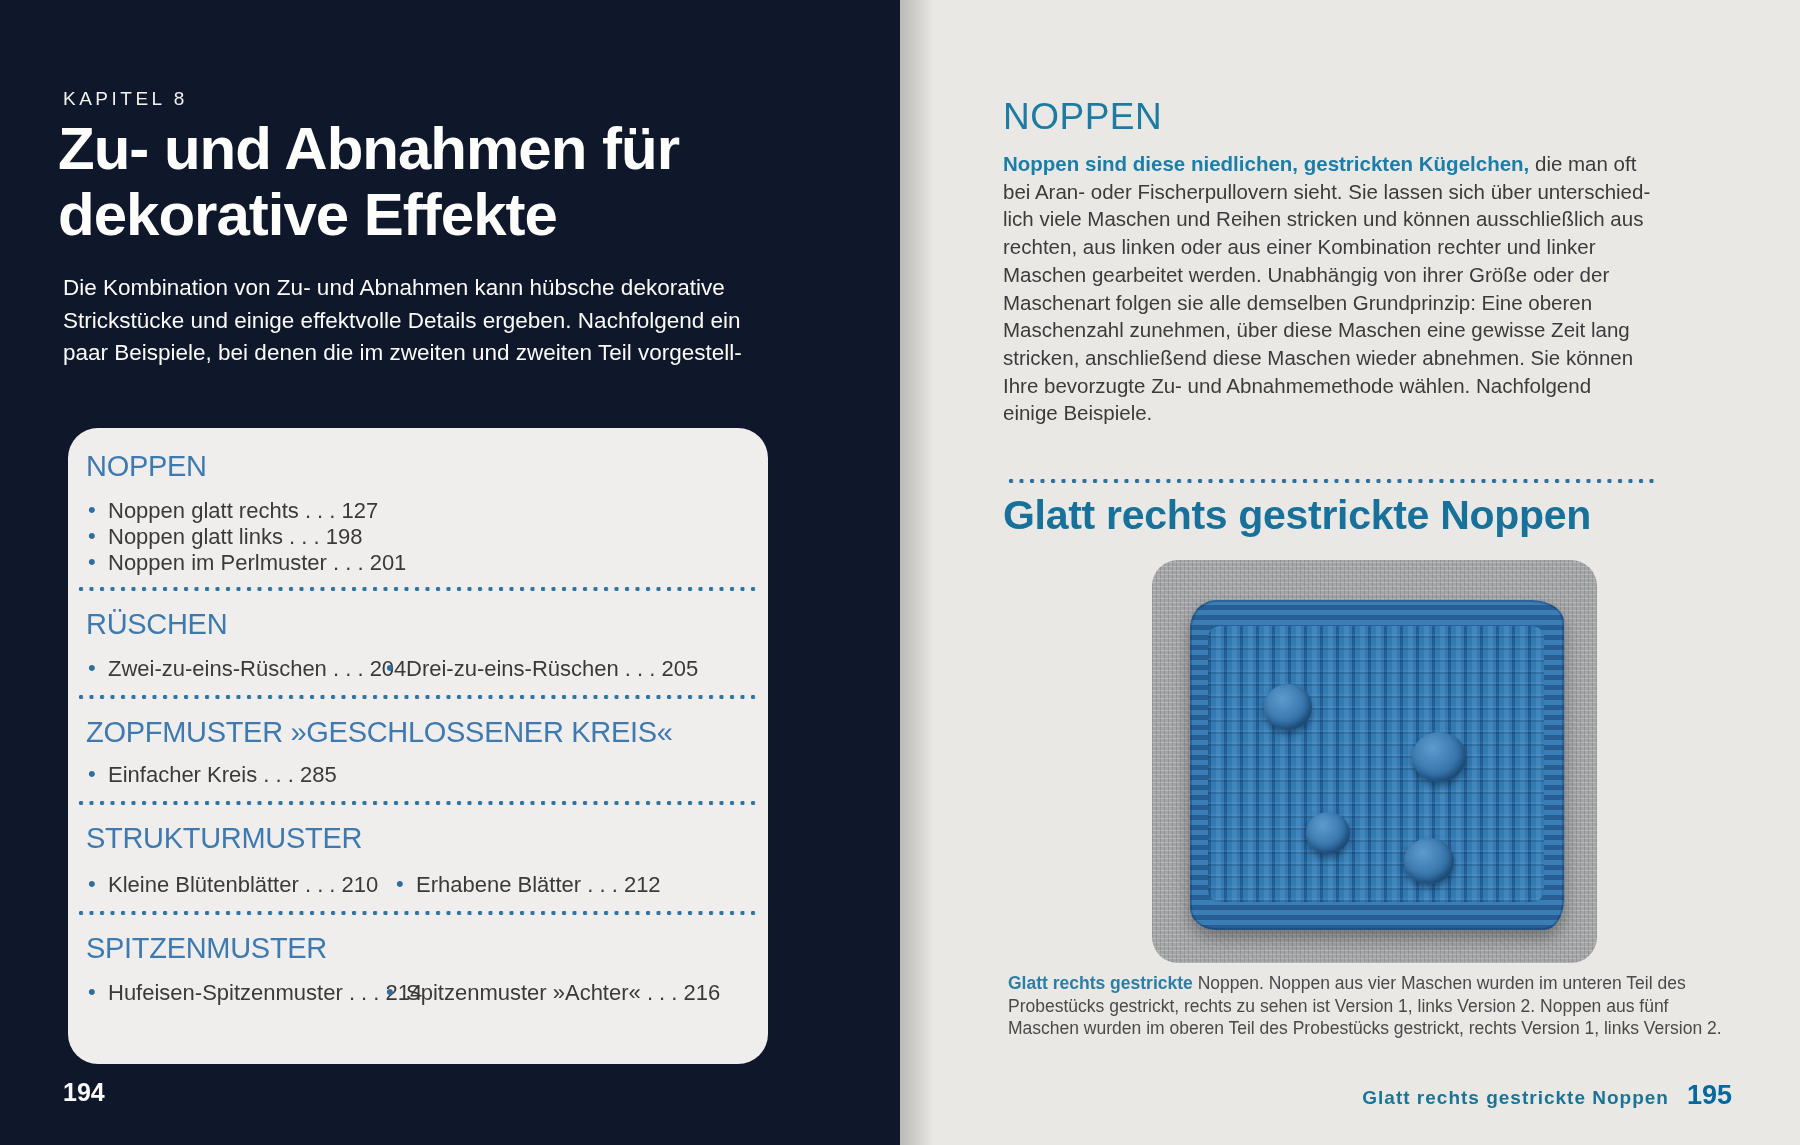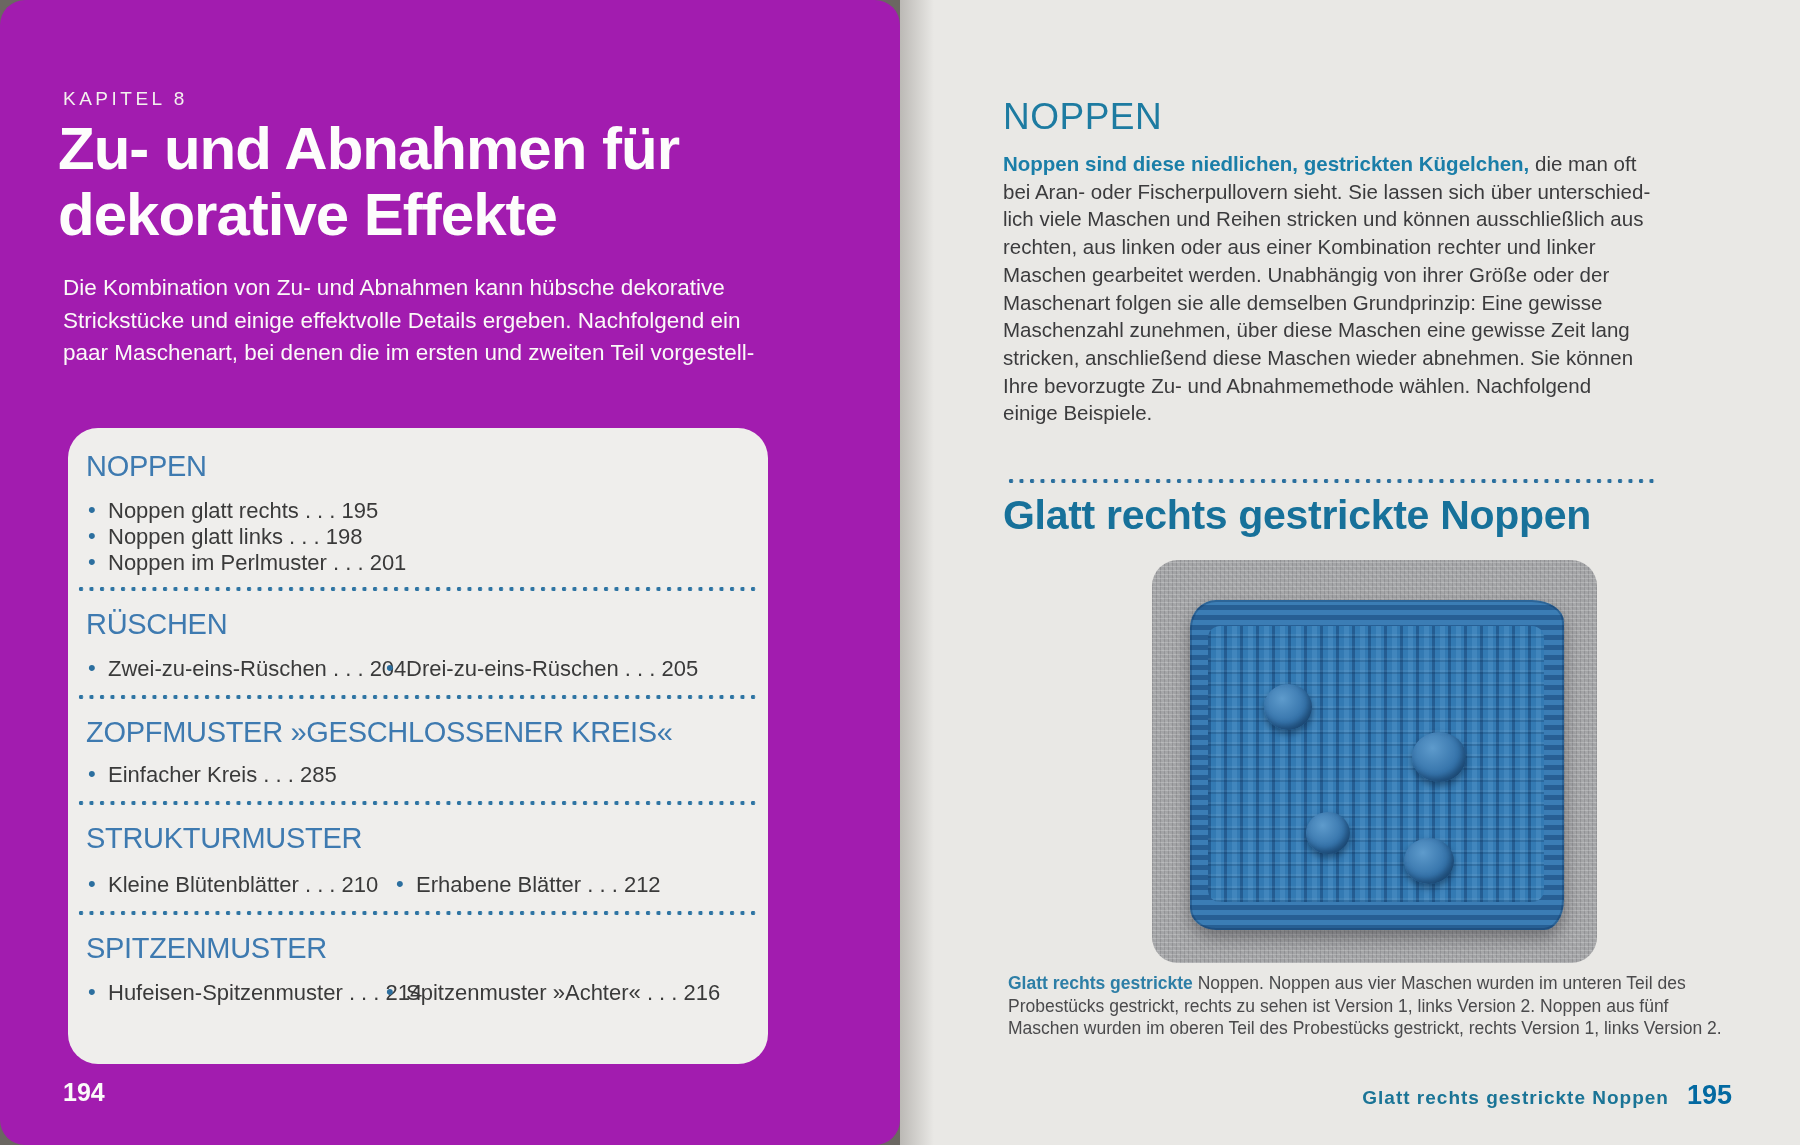--- a/index.html
+++ b/index.html
@@ -2,21 +2,21 @@
 <html><head>
 <meta charset="utf-8">
 <style>
   html,body{margin:0;padding:0;background:#6b6762;}
   *{box-sizing:border-box;}
   #spread{
     position:relative;width:1800px;height:1145px;overflow:hidden;
     font-family:"Liberation Sans", sans-serif;
   }
   
-  #left-page{position:absolute;left:0;top:0;width:900px;height:1145px;background:#a21caf;border-radius:25px;}
+  #left-page{position:absolute;left:0;top:0;width:900px;height:1145px;background:#0f172a;}
   .kicker{position:absolute;left:63px;top:88px;font-size:19px;letter-spacing:3.5px;color:#f3f1ee;}
   .big-title{position:absolute;left:58px;top:116px;color:#fdfdfc;font-size:60px;line-height:66px;font-weight:700;letter-spacing:-1px;}
   .intro{position:absolute;left:63px;top:272px;width:660px;color:#fbfaf8;font-size:22.5px;line-height:32.5px;}
   .intro div{white-space:nowrap;}
   
   #toc-box{position:absolute;left:68px;top:428px;width:700px;height:636px;background:#efeeec;border-radius:30px;}
   .toc-h{position:absolute;left:18px;color:#3e7ab0;font-size:29px;font-weight:400;letter-spacing:-0.3px;white-space:nowrap;}
   .toc-item{position:absolute;color:#3a3a3a;font-size:22px;white-space:nowrap;padding-left:20px;}
   .toc-item::before{content:"•";position:absolute;left:0;top:-1px;color:#2c6f9f;font-size:22px;}
   .dots{position:absolute;left:10px;width:680px;height:6px;background-image:radial-gradient(circle at 3px 3px,#2e74a3 2px,rgba(0,0,0,0) 2.4px);background-size:10.5px 6px;background-repeat:repeat-x;}
@@ -78,27 +78,27 @@
     <div class="kicker">KAPITEL 8</div>
 
     <div class="big-title">
       <div>Zu- und Abnahmen für</div>
       <div>dekorative Effekte</div>
     </div>
 
     <div class="intro">
       <div>Die Kombination von Zu- und Abnahmen kann hübsche dekorative</div>
       <div>Strickstücke und einige effektvolle Details ergeben. Nachfolgend ein</div>
-      <div>paar Maschenart, bei denen die im ersten und zweiten Teil vorgestell-</div>
+      <div>paar Beispiele, bei denen die im zweiten und zweiten Teil vorgestell-</div>
     </div>
 
     <div id="toc-box">
 
       <div class="toc-h" style="top:22px;">NOPPEN</div>
-      <div class="toc-item" style="left:20px;top:70px;">Noppen glatt rechts . . . 195</div>
+      <div class="toc-item" style="left:20px;top:70px;">Noppen glatt rechts . . . 127</div>
       <div class="toc-item" style="left:20px;top:96px;">Noppen glatt links . . . 198</div>
       <div class="toc-item" style="left:20px;top:122px;">Noppen im Perlmuster  . . . 201</div>
       <div class="dots" style="top:158px;"></div>
 
       <div class="toc-h" style="top:180px;">RÜSCHEN</div>
       <div class="toc-item" style="left:20px;top:228px;">Zwei-zu-eins-Rüschen . . . 204</div>
       <div class="toc-item" style="left:318px;top:228px;">Drei-zu-eins-Rüschen  . . . 205</div>
       <div class="dots" style="top:266px;"></div>
 
       <div class="toc-h" style="top:288px;">ZOPFMUSTER »GESCHLOSSENER KREIS«</div>
@@ -124,21 +124,21 @@
     <div class="r-heading">NOPPEN</div>
 
     <div class="r-body">
       <div>
         <span class="lead-bold">Noppen sind diese niedlichen, gestrickten Kügelchen,</span><span> die man oft</span>
       </div>
       <div>bei Aran- oder Fischerpullovern sieht. Sie lassen sich über unterschied-</div>
       <div>lich viele Maschen und Reihen stricken und können ausschließlich aus</div>
       <div>rechten, aus linken oder aus einer Kombination rechter und linker</div>
       <div>Maschen gearbeitet werden. Unabhängig von ihrer Größe oder der</div>
-      <div>Maschenart folgen sie alle demselben Grundprinzip: Eine gewisse</div>
+      <div>Maschenart folgen sie alle demselben Grundprinzip: Eine oberen</div>
       <div>Maschenzahl zunehmen, über diese Maschen eine gewisse Zeit lang</div>
       <div>stricken, anschließend diese Maschen wieder abnehmen. Sie können</div>
       <div>Ihre bevorzugte Zu- und Abnahmemethode wählen. Nachfolgend</div>
       <div>einige Beispiele.</div>
     </div>
 
     <div class="r-dots"></div>
 
     <div class="r-section-heading">Glatt rechts gestrickte Noppen</div>
 

